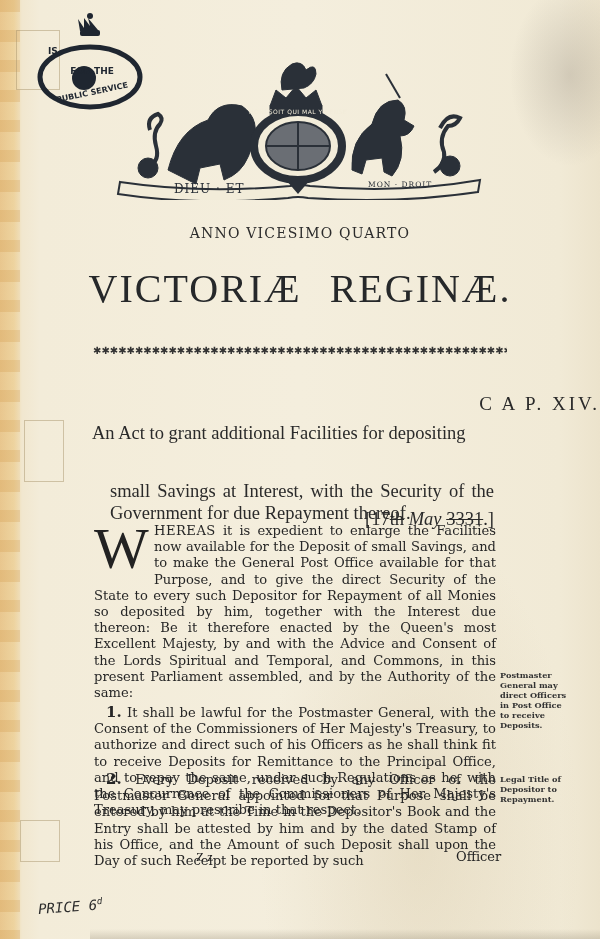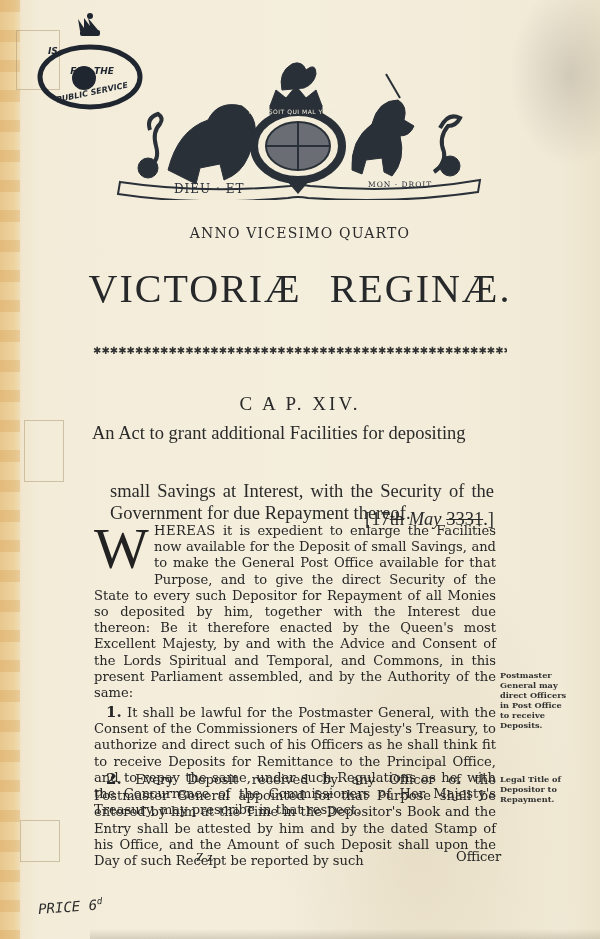--- a/index.html
+++ b/index.html
@@ -18,21 +18,21 @@
     }
     .stain-left {
       position: absolute; left: 0; top: 0; width: 20px; height: 939px;
       background: repeating-linear-gradient(180deg, rgba(214,160,80,0.35) 0 12px, rgba(230,190,120,0.15) 12px 30px);
     }
     .fold-mark {
       position: absolute; border: 1px solid rgba(170,150,110,0.5);
     }
     
     .stamp {
-      position: absolute; left: 36px; top: 42px; width: 108px; height: 70px; font-style: italic;
+      position: absolute; left: 36px; top: 42px; width: 108px; height: 70px;
     }
     
     .arms { position: absolute; left: 110px; top: 50px; width: 380px; height: 150px; }
 
     .anno {
       position: absolute; left: 0; width: 600px; top: 225px; text-align: center;
       font-size: 14px; letter-spacing: 1.2px; color: #2c2c2c;
     }
     .title {
       position: absolute; left: 0; width: 600px; top: 265px; text-align: center;
@@ -40,21 +40,21 @@
       font-family: "Liberation Serif", "DejaVu Serif", serif;
       word-spacing: 16px;
     }
     .rule {
       position: absolute; left: 93px; width: 414px; top: 345px; height: 12px;
       text-align: center; font-size: 10px; letter-spacing: 0px; color: #333;
       overflow: hidden; white-space: nowrap;
       font-family: "DejaVu Sans", sans-serif;
     }
     .cap {
-      position: absolute; left: 0; width: 600px; top: 393px; text-align: center;
+      position: absolute; left: 0; width: 600px; top: 393px; text-align: right;
       font-size: 19px; letter-spacing: 3px; color: #2a2a2a;
       font-family: "Liberation Serif", "DejaVu Serif", serif;
     }
     .act-title {
       position: absolute; left: 92px; width: 402px; top: 422px;
       font-size: 18.5px; line-height: 22px; color: #2a2a2a;
       font-family: "Liberation Serif", "DejaVu Serif", serif;
       text-align: justify;
     }
     .act-title .l1 { display: block; text-indent: 0; }

